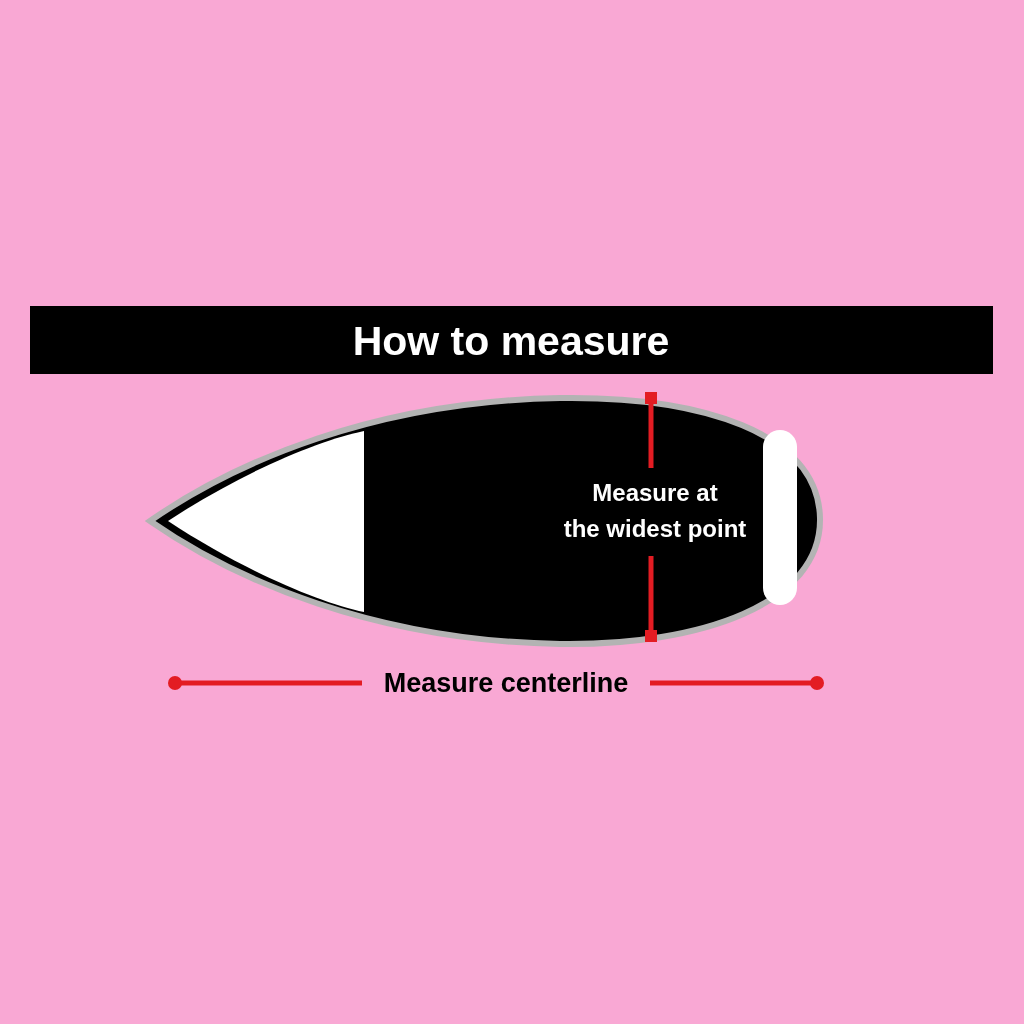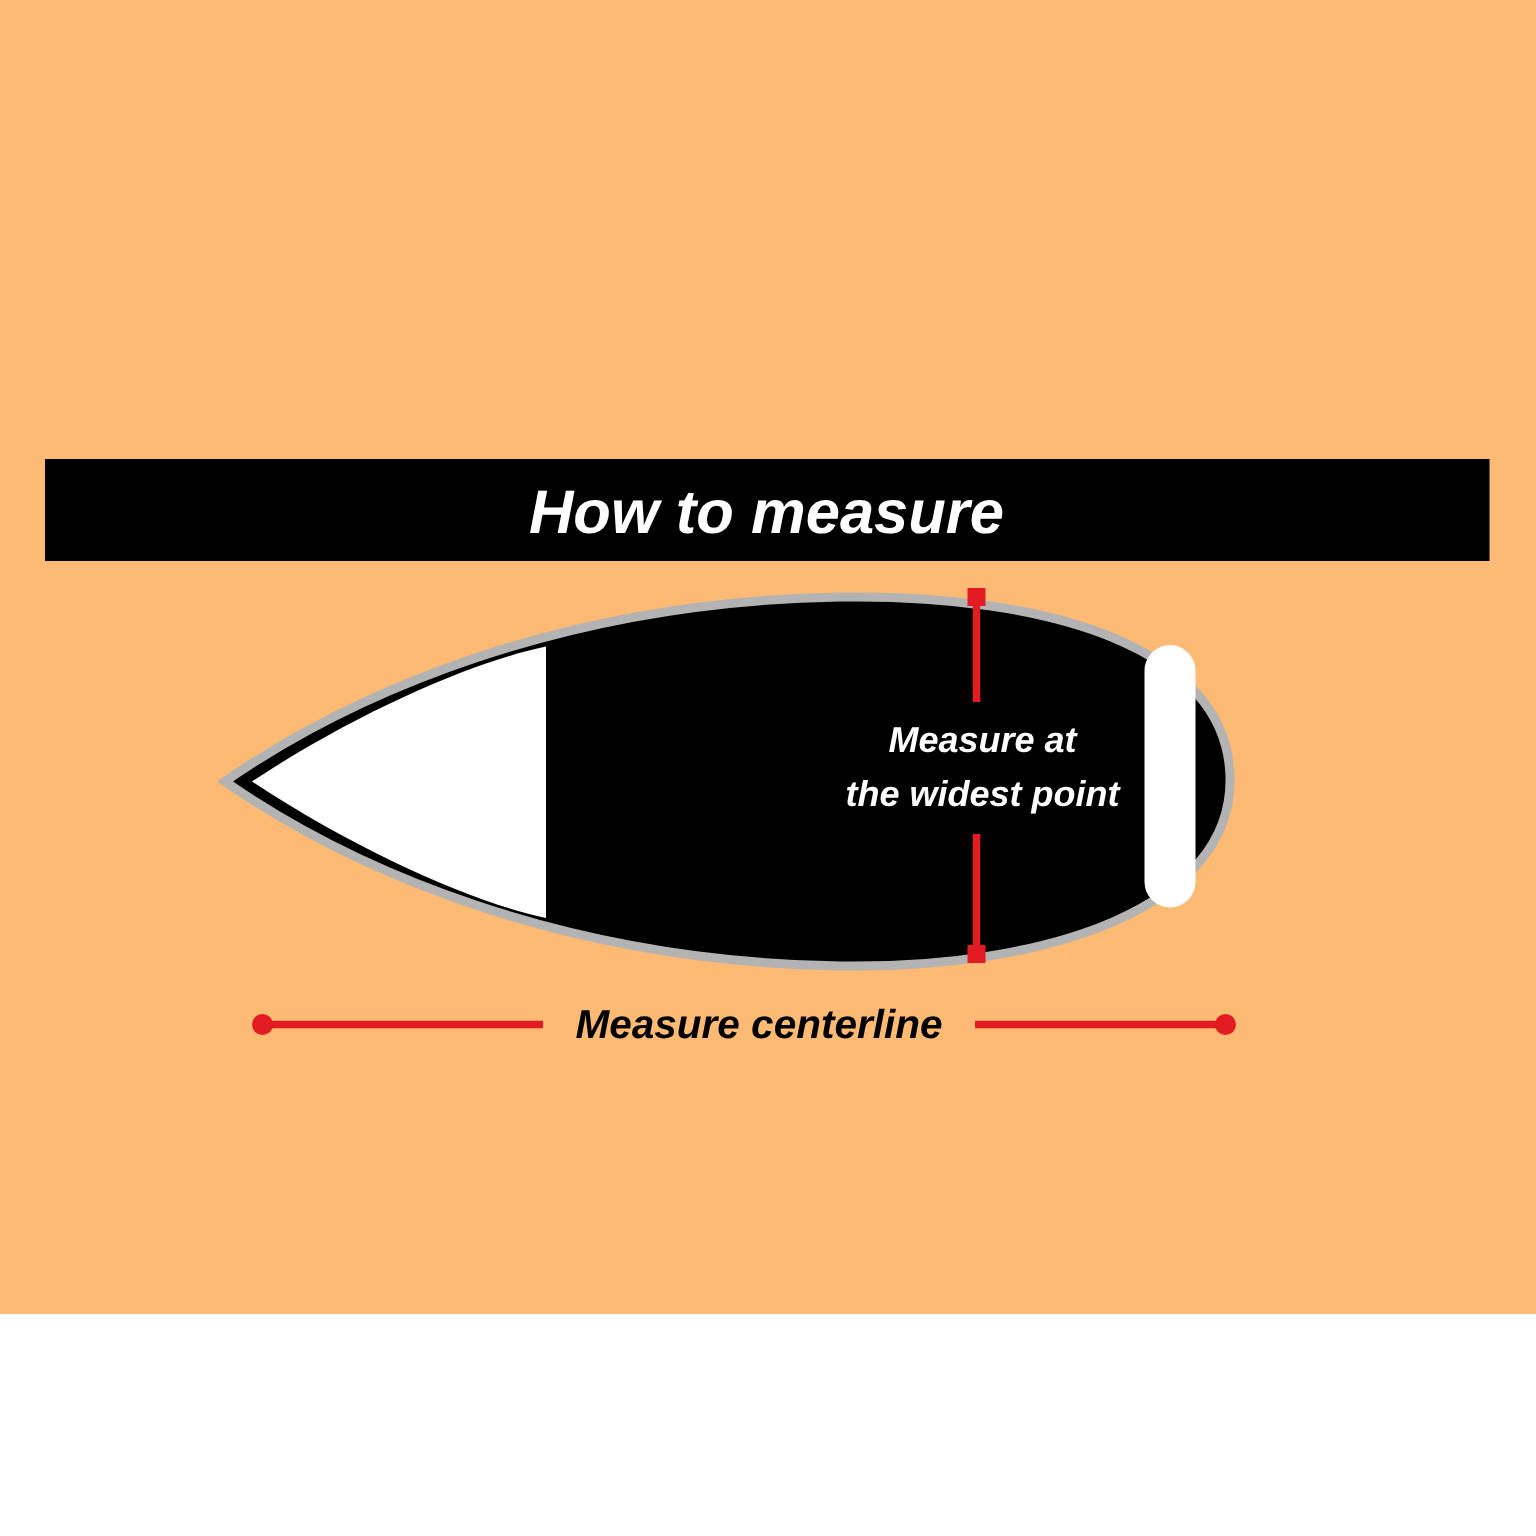--- a/index.html
+++ b/index.html
@@ -3,25 +3,24 @@
 <meta charset="utf-8">
 <style>
   html, body {
     margin: 0;
     padding: 0;
     background: #ffffff;
   }
   .canvas {
     position: relative;
     width: 1024px;
-    height: 876px;
-    background: #fdba74;
+    height: 1024px;
+    background: #f9a8d4;
     overflow: hidden;
     font-family: "Liberation Sans", sans-serif;
-    font-style: italic;
   }
   svg text {
     font-family: "Liberation Sans", sans-serif;
     font-weight: bold;
   }
   .banner-title {
     font-size: 41px;
     fill: #ffffff;
   }
   .widest-label {

